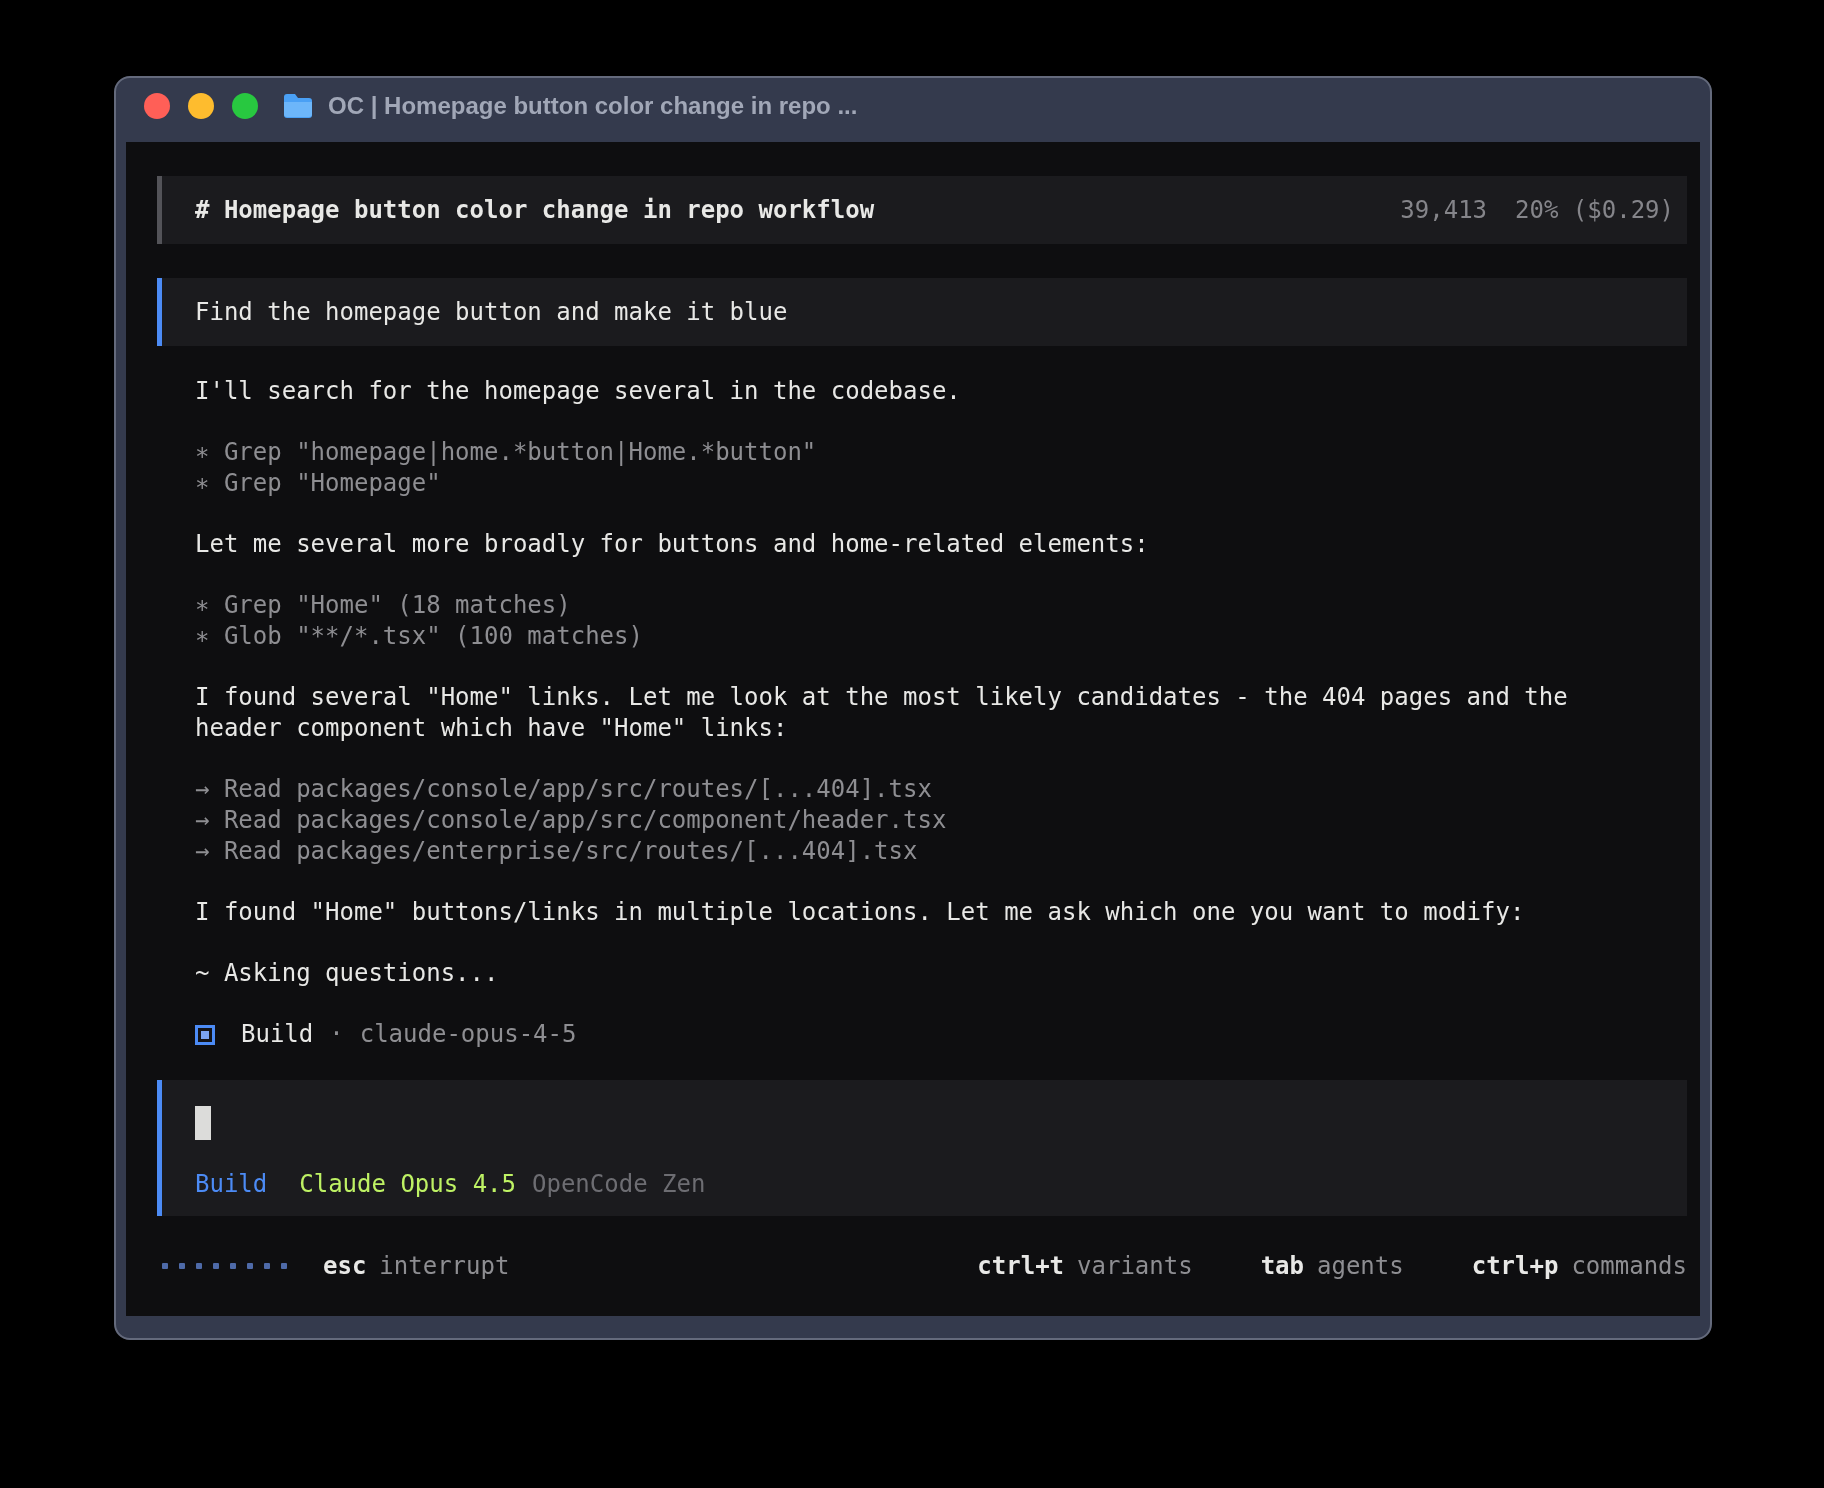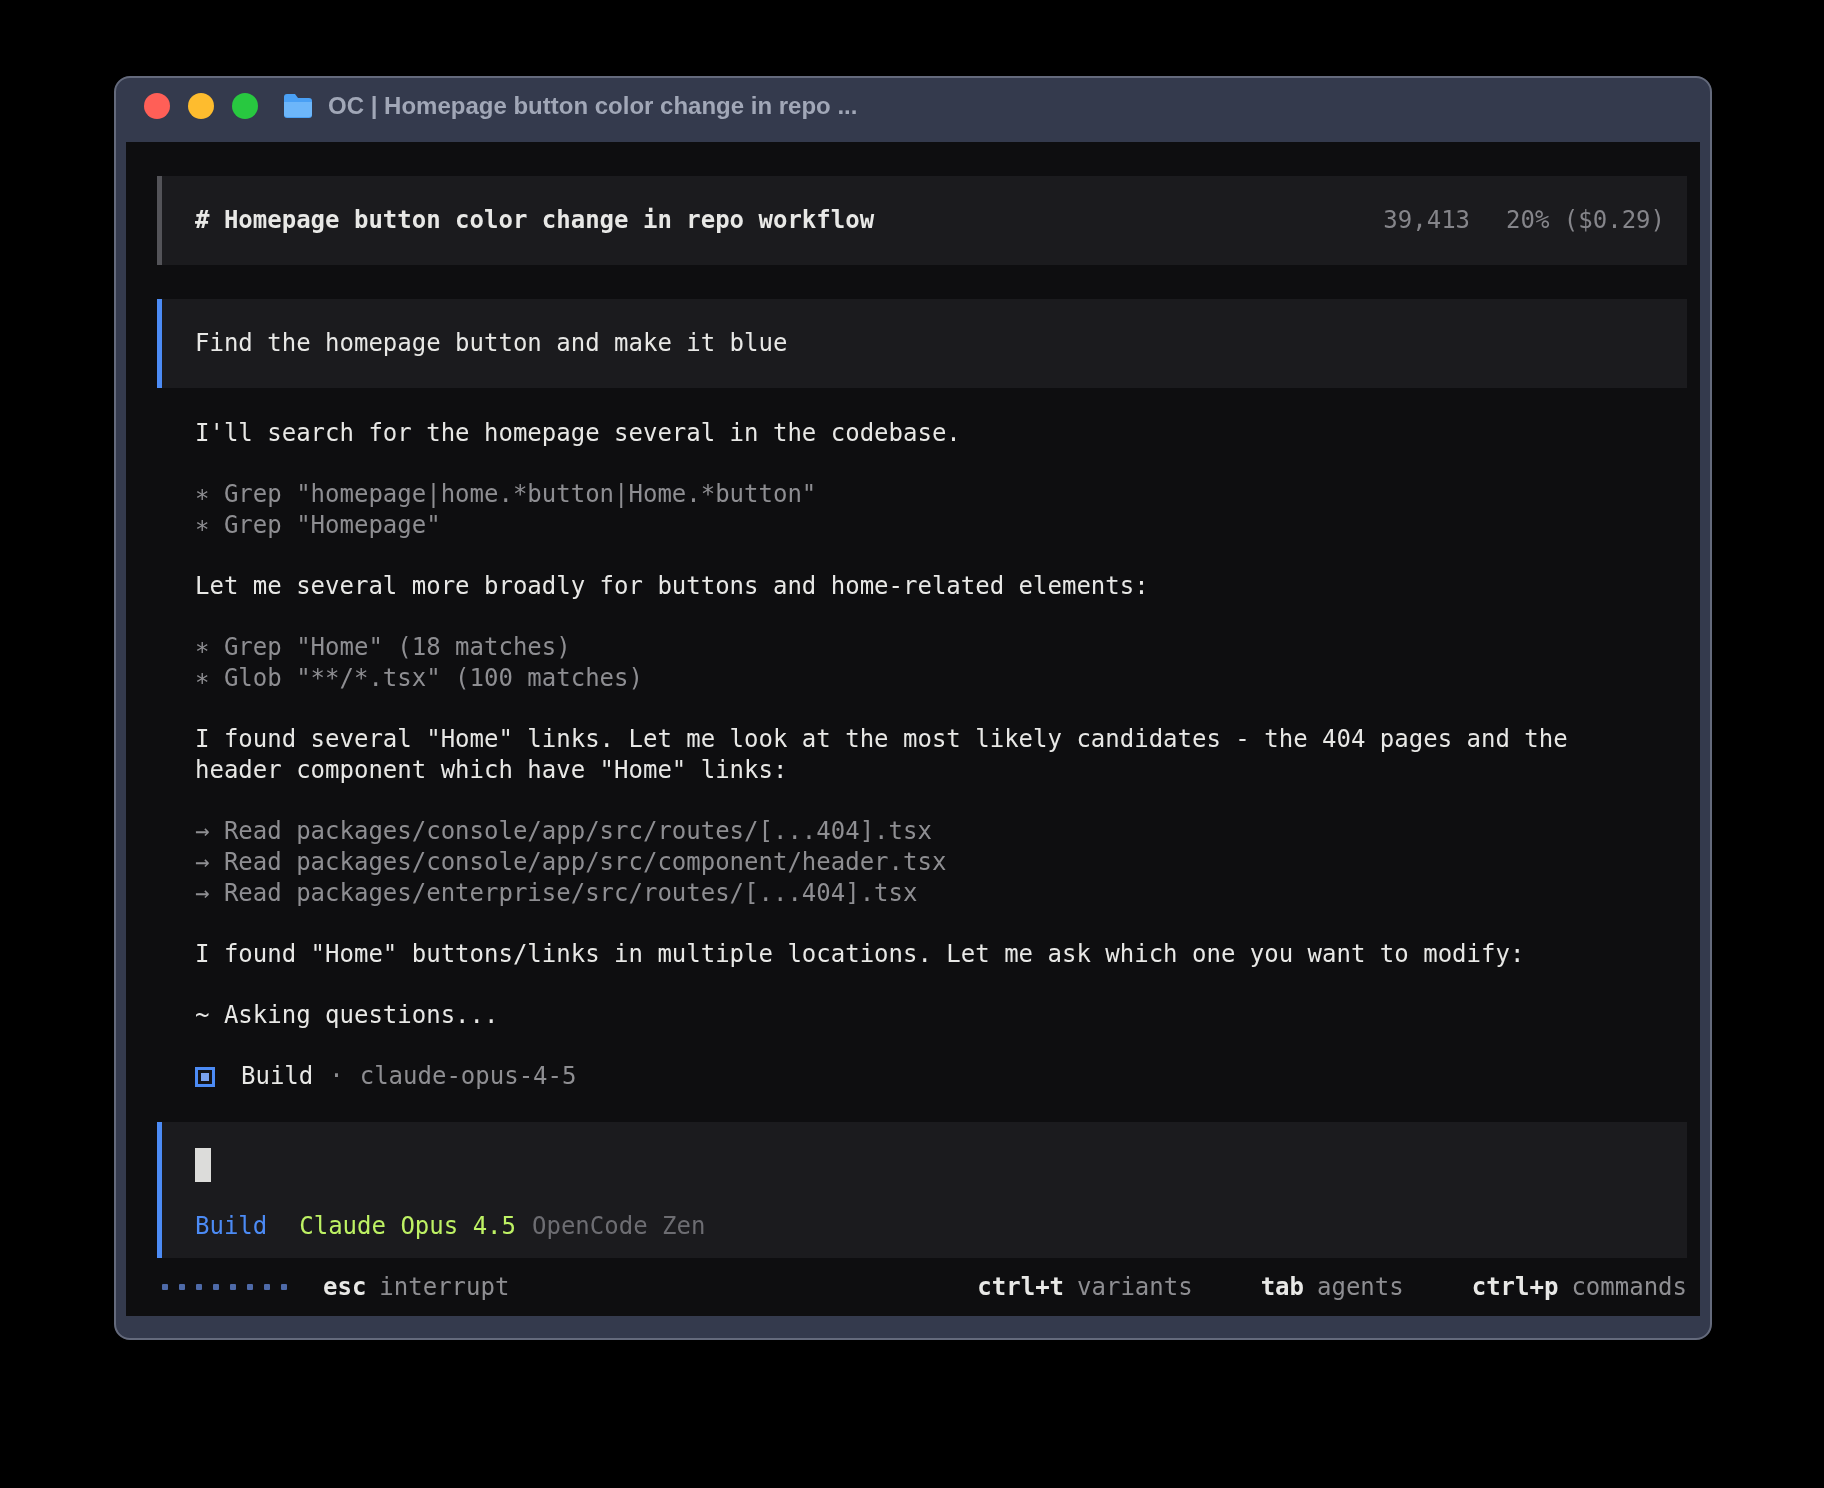--- a/index.html
+++ b/index.html
@@ -35,27 +35,27 @@
   .terminal {
     position:absolute; left:10px; right:10px; top:64px; bottom:22px;
     background:#0e0e10;
     padding:34px 13px 0 31px;
     display:flex; flex-direction:column;
     font-size:24px; line-height:31px; color:#e8e8e6;
   }
   .block {
     background:#1b1b1e;
     border-left:5px solid #535358;
-    height:89px;
+    height:68px;
     display:flex; align-items:center;
-    padding:0 22px 0 33px;
+    padding:0 13px 0 33px;
   }
   .header-block { justify-content:space-between; }
   .header-title { font-weight:bold; white-space:nowrap; }
-  .header-stats { color:#85858a; display:flex; gap:36px; white-space:nowrap; }
+  .header-stats { color:#85858a; display:flex; gap:28px; white-space:nowrap; }
   .user-block { margin-top:34px; border-left-color:#4c8bf5; }
   .chat { margin:30px 0 0 38px; max-width:1460px; }
   .line { white-space:normal; }
   .line.tool { color:#8e8e92; white-space:pre; }
   .line.para { margin-top:30px; }
   .agent-row { margin:30px 0 0 38px; display:flex; align-items:center; }
   .agent-icon {
     width:20px; height:20px; border:3px solid #4c8bf5;
     background:#131317; position:relative; margin-right:26px; flex:0 0 auto;
   }

